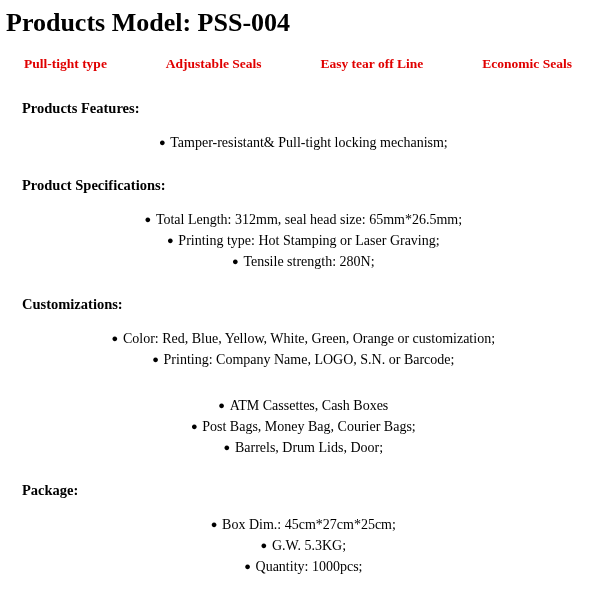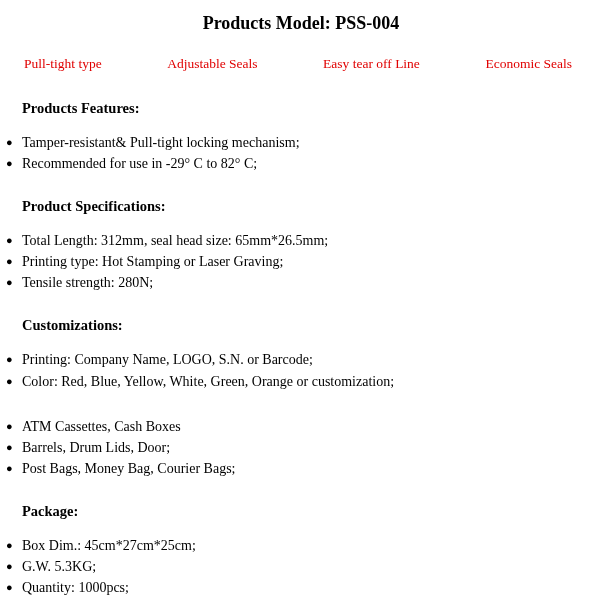--- a/index.html
+++ b/index.html
@@ -12,51 +12,51 @@
     font-family: "Liberation Serif", "DejaVu Serif", serif;
     color: #000000;
     --accent-red: #e00000;
   }
   .doc {
     width: 606px;
     box-sizing: border-box;
     padding: 4px 10px 0 6px;
   }
   .title {
-    font-size: 18px;
+    font-size: 26px;
     font-weight: bold;
-    text-align: center;
     margin: 4px 0 0 0;
     line-height: 30px;
     letter-spacing: 0px;
   }
   .tags-row {
     display: flex;
     justify-content: space-between;
     margin: 17px 24px 0 18px;
   }
   .tag {
     color: var(--accent-red);
-    font-weight: normal;
+    font-weight: bold;
     font-size: 13.5px;
     line-height: 17px;
     white-space: nowrap;
   }
   .sec { margin-top: 24px; }
   .sec.first { margin-top: 28px; }
   .sec h2 {
     font-size: 14.5px;
     font-weight: bold;
     margin: 16px;
     line-height: 16px;
   }
   .sec ul {
     list-style: none;
     margin: 9px 0 0 0;
     padding: 0;
+    text-align: center;
   }
   .sec li {
     font-size: 14px;
     line-height: 20.6px;
     white-space: nowrap;
   }
   .dot {
     display: inline-block;
     width: 16px;
     font-size: 11px;
@@ -74,46 +74,45 @@
     <span class="tag">Pull-tight type</span>
     <span class="tag">Adjustable Seals</span>
     <span class="tag">Easy tear off Line</span>
     <span class="tag">Economic Seals</span>
   </div>
 
   <section class="sec first">
     <h2>Products Features:</h2>
     <ul>
       <li><span class="dot">●</span><span>Tamper-resistant&amp; Pull-tight locking mechanism;</span></li>
-      <li><span class="dot">●</span><span>Recommended for use in -29° C to 82° C;</span></li>
     </ul>
   </section>
 
   <section class="sec">
     <h2>Product Specifications:</h2>
     <ul>
       <li><span class="dot">●</span><span>Total Length: 312mm, seal head size: 65mm*26.5mm;</span></li>
       <li><span class="dot">●</span><span>Printing type: Hot Stamping or Laser Graving;</span></li>
       <li><span class="dot">●</span><span>Tensile strength: 280N;</span></li>
     </ul>
   </section>
 
   <section class="sec">
     <h2>Customizations:</h2>
     <ul>
+      <li><span class="dot">●</span><span>Color: Red, Blue, Yellow, White, Green, Orange or customization;</span></li>
       <li><span class="dot">●</span><span>Printing: Company Name, LOGO, S.N. or Barcode;</span></li>
-      <li><span class="dot">●</span><span>Color: Red, Blue, Yellow, White, Green, Orange or customization;</span></li>
     </ul>
   </section>
 
   <section class="sec">
     <ul>
       <li><span class="dot">●</span><span>ATM Cassettes, Cash Boxes</span></li>
+      <li><span class="dot">●</span><span>Post Bags, Money Bag, Courier Bags;</span></li>
       <li><span class="dot">●</span><span>Barrels, Drum Lids, Door;</span></li>
-      <li><span class="dot">●</span><span>Post Bags, Money Bag, Courier Bags;</span></li>
     </ul>
   </section>
 
   <section class="sec">
     <h2>Package:</h2>
     <ul>
       <li><span class="dot">●</span><span>Box Dim.: 45cm*27cm*25cm;</span></li>
       <li><span class="dot">●</span><span>G.W. 5.3KG;</span></li>
       <li><span class="dot">●</span><span>Quantity: 1000pcs;</span></li>
     </ul>

